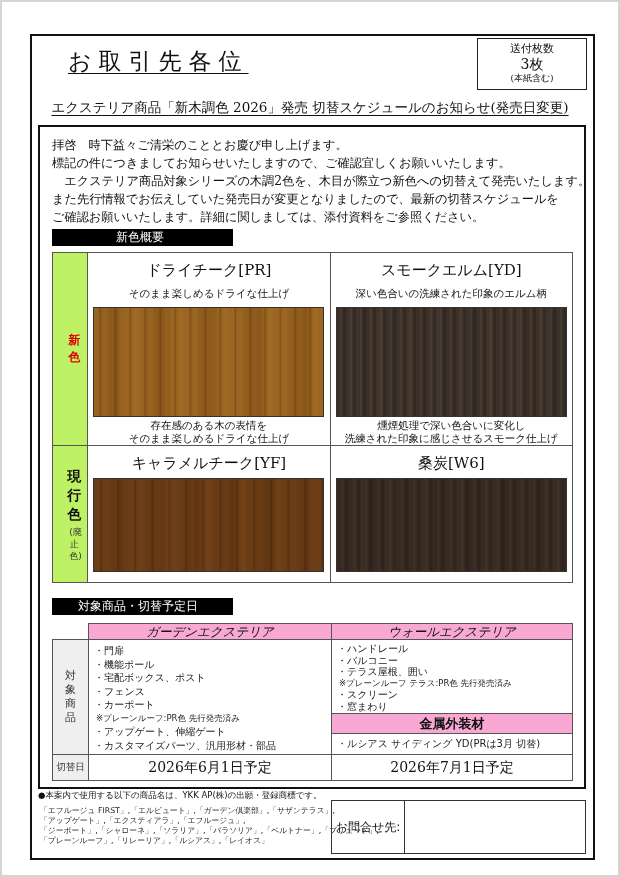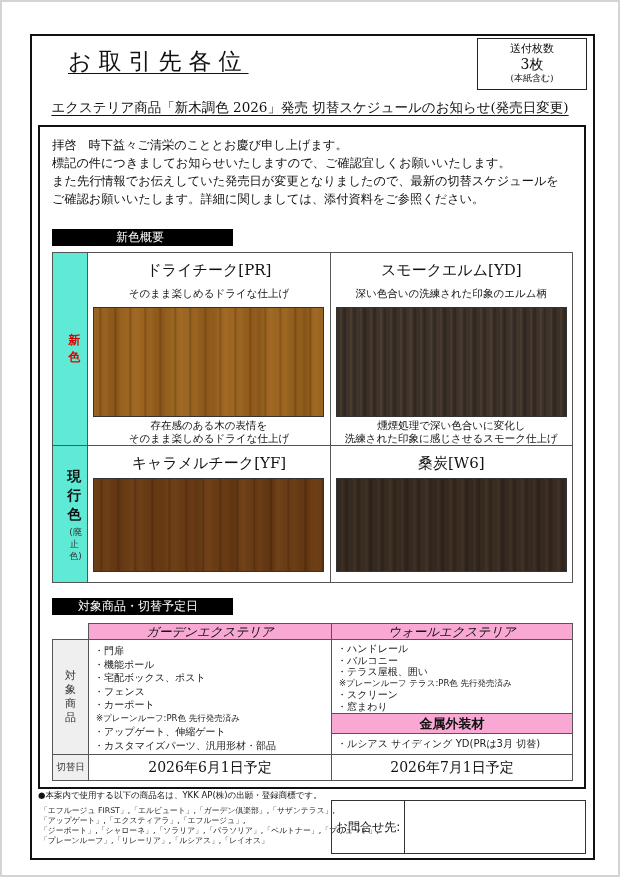--- a/index.html
+++ b/index.html
@@ -19,21 +19,21 @@
 
   .inner { left: 38px; top: 125px; width: 548px; height: 664px; border: 2px solid #111; }
   .body-text { left: 52px; top: 136px; width: 530px; font-size: 12.2px; line-height: 18px; white-space: nowrap; }
   .body-text div { height: 18px; }
 
   .bar { background: #000; color: #fff; font-size: 12px; height: 17px; line-height: 17px; padding-left: 64px; font-family: "DejaVu Sans", sans-serif; }
 
   table { border-collapse: collapse; }
   .t1 { position: absolute; left: 52px; top: 252px; width: 521px; }
   .t1 td { border: 1.5px solid #555; vertical-align: top; }
-  .rowhead { width: 36px; background: #5eead4; text-align: center; vertical-align: middle !important; font-family: "DejaVu Sans", sans-serif; padding-left: 8px; }
+  .rowhead { width: 36px; background: #bef264; text-align: center; vertical-align: middle !important; font-family: "DejaVu Sans", sans-serif; padding-left: 8px; }
   .rowhead.red { color: #e00000; font-size: 12px; font-weight: bold; line-height: 17px; }
   .rowhead .big { font-size: 14px; font-weight: bold; line-height: 19px; display: block; }
   .rowhead .small { font-size: 9px; line-height: 12px; display: block; color: #333; }
   .sw-cell { position: relative; text-align: center; width: 243px; }
   .sw-title { font-size: 15px; margin-top: 6px; height: 22px; line-height: 22px; }
   .sw-sub { font-size: 10.5px; height: 16px; line-height: 16px; margin-top: 4px; }
   .sw-cap { font-size: 10.5px; line-height: 13px; margin-top: 2px; }
   .swatch { margin: 6px auto 0 auto; width: 231px; height: 110px; border: 1px solid #333; }
   .swatch.short { height: 94px; margin-top: 4px; }
   .wood-pr {
@@ -96,20 +96,21 @@
 
 <div class="abs subtitle">
   <span>エクステリア商品「新木調色 2026」発売 切替スケジュールのお知らせ(発売日変更)</span>
 </div>
 
 <div class="abs inner"></div>
 
 <div class="abs body-text">
   <div>拝啓　時下益々ご清栄のこととお慶び申し上げます。</div>
   <div>標記の件につきましてお知らせいたしますので、ご確認宜しくお願いいたします。</div>
+  <div>　エクステリア商品対象シリーズの木調2色を、木目が際立つ新色への切替えて発売いたします。</div>
   <div>また先行情報でお伝えしていた発売日が変更となりましたので、最新の切替スケジュールを</div>
   <div>ご確認お願いいたします。詳細に関しましては、添付資料をご参照ください。</div>
 </div>
 
 <div class="abs bar" style="left:52px; top:229px; width:181px;">新色概要</div>
 
 <table class="t1">
   <tbody>
       <tr style="height:192px;">
     <td class="rowhead red">

